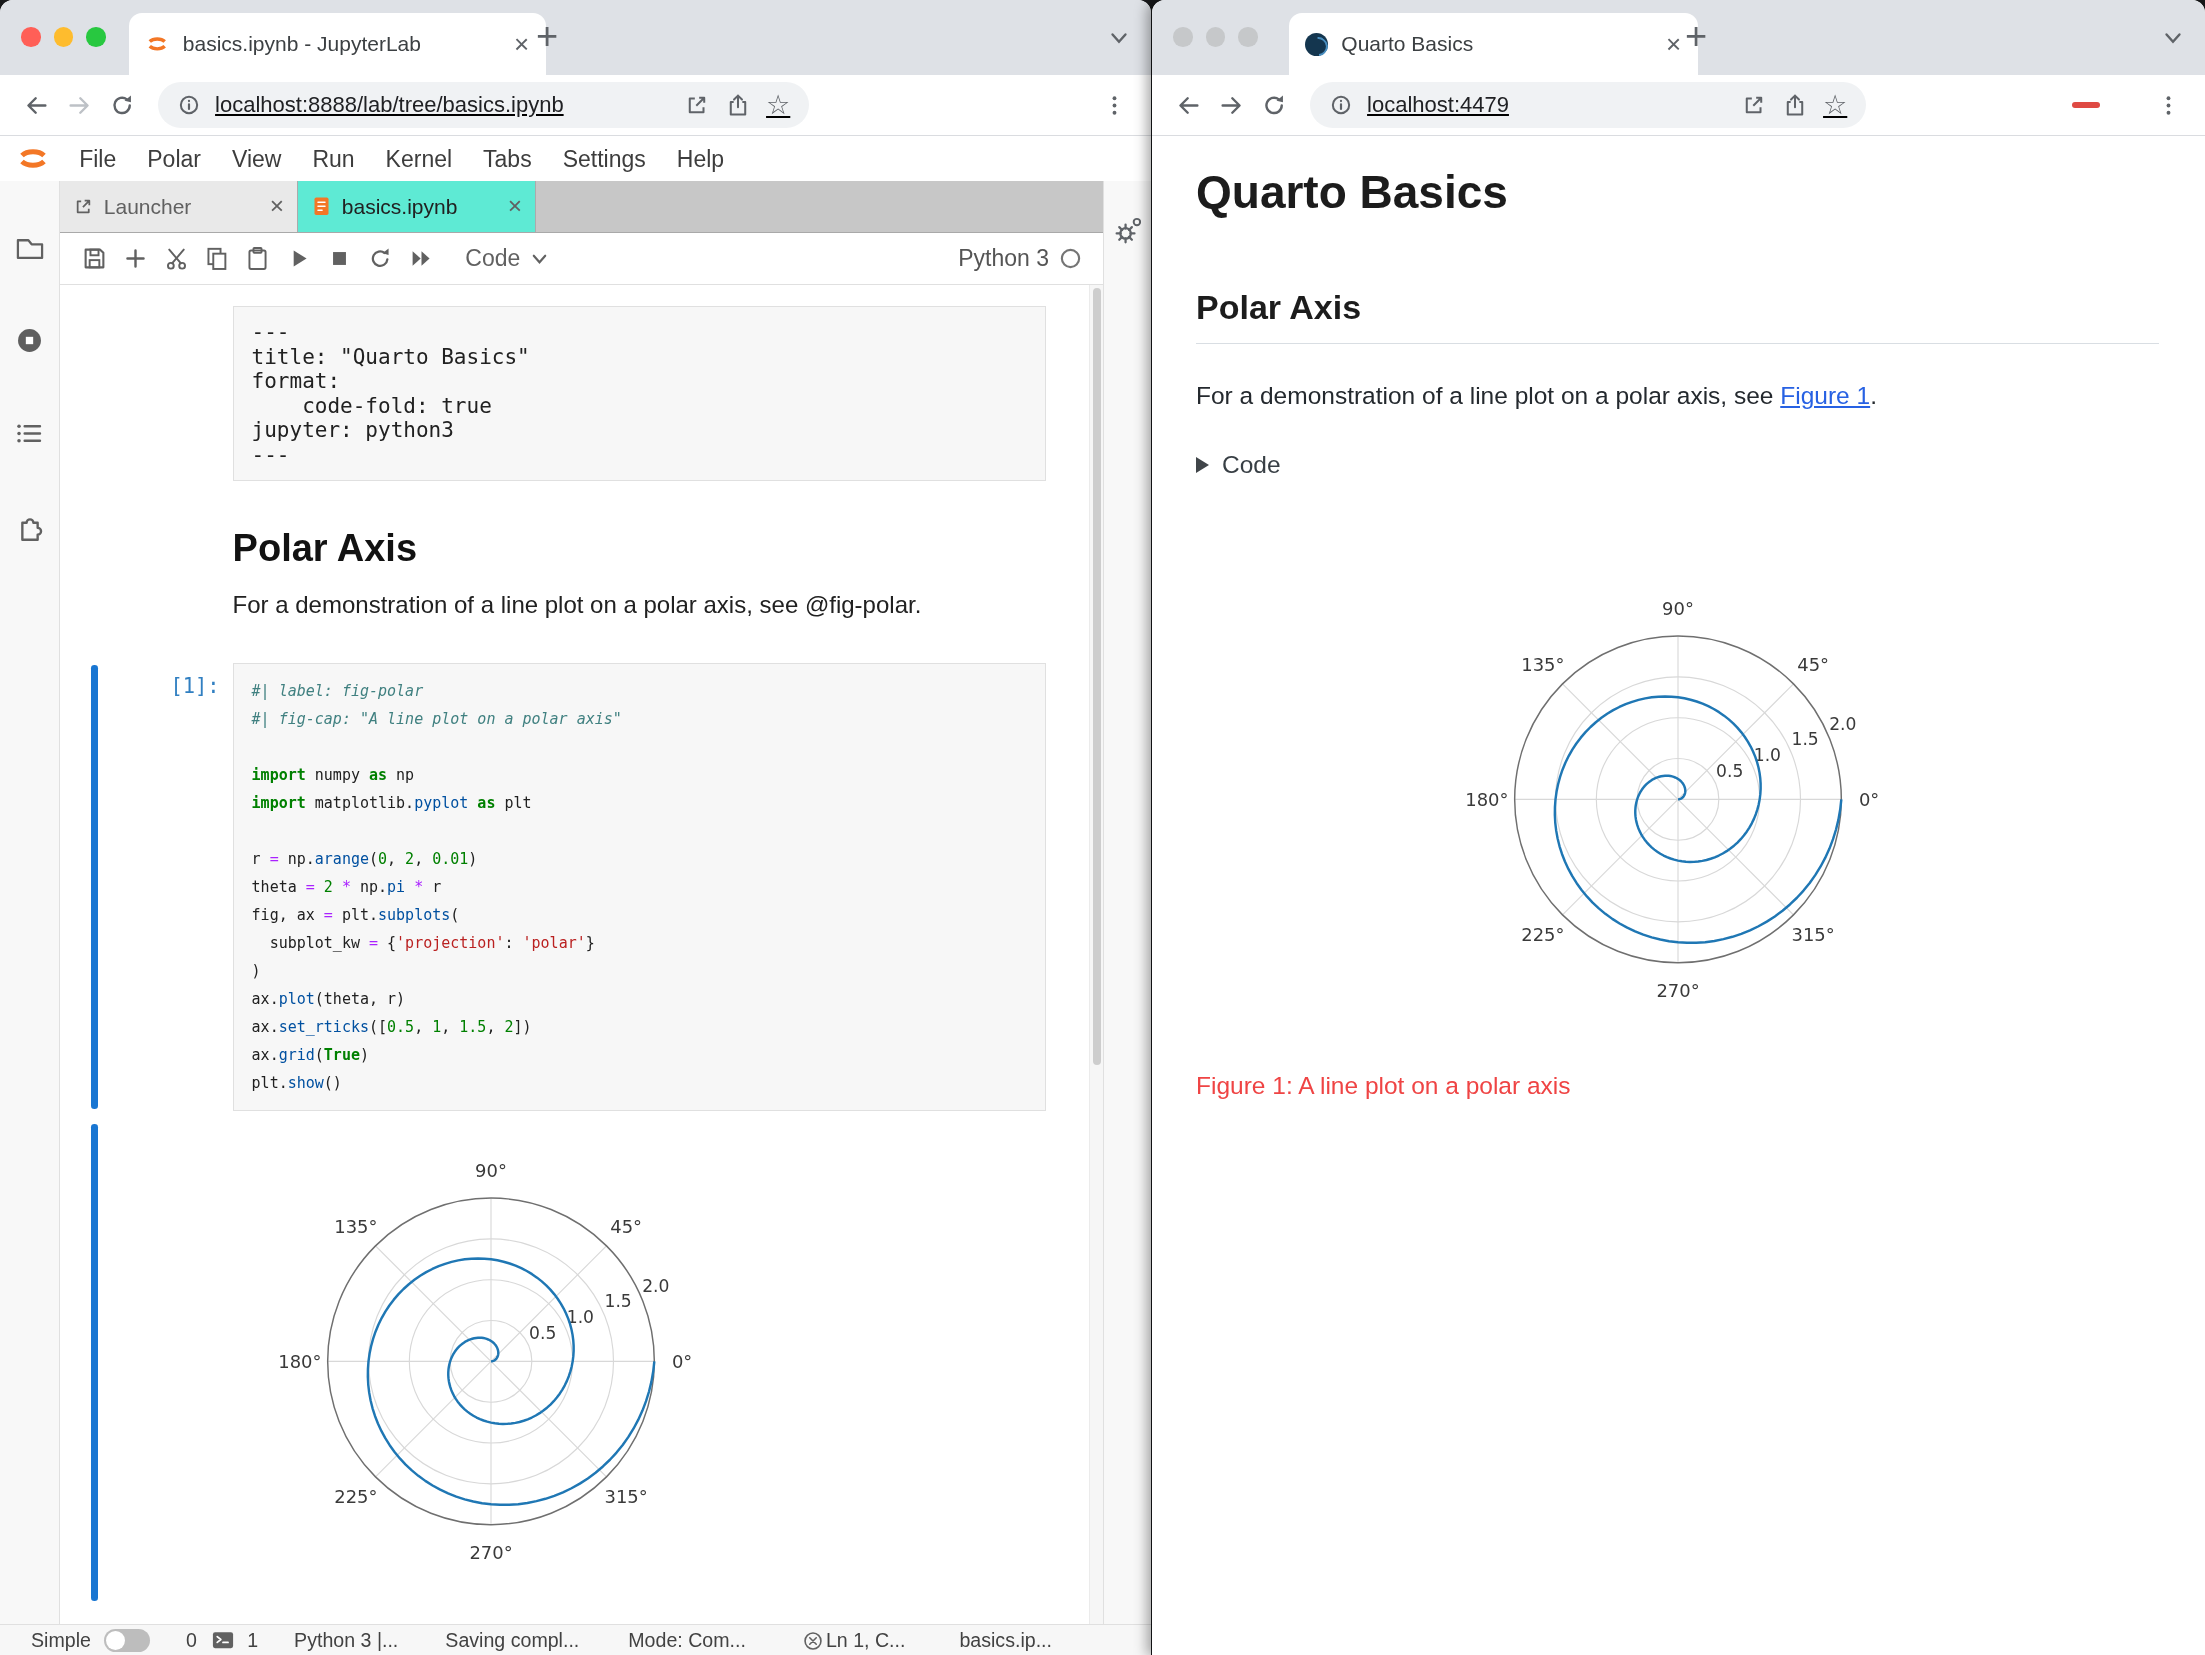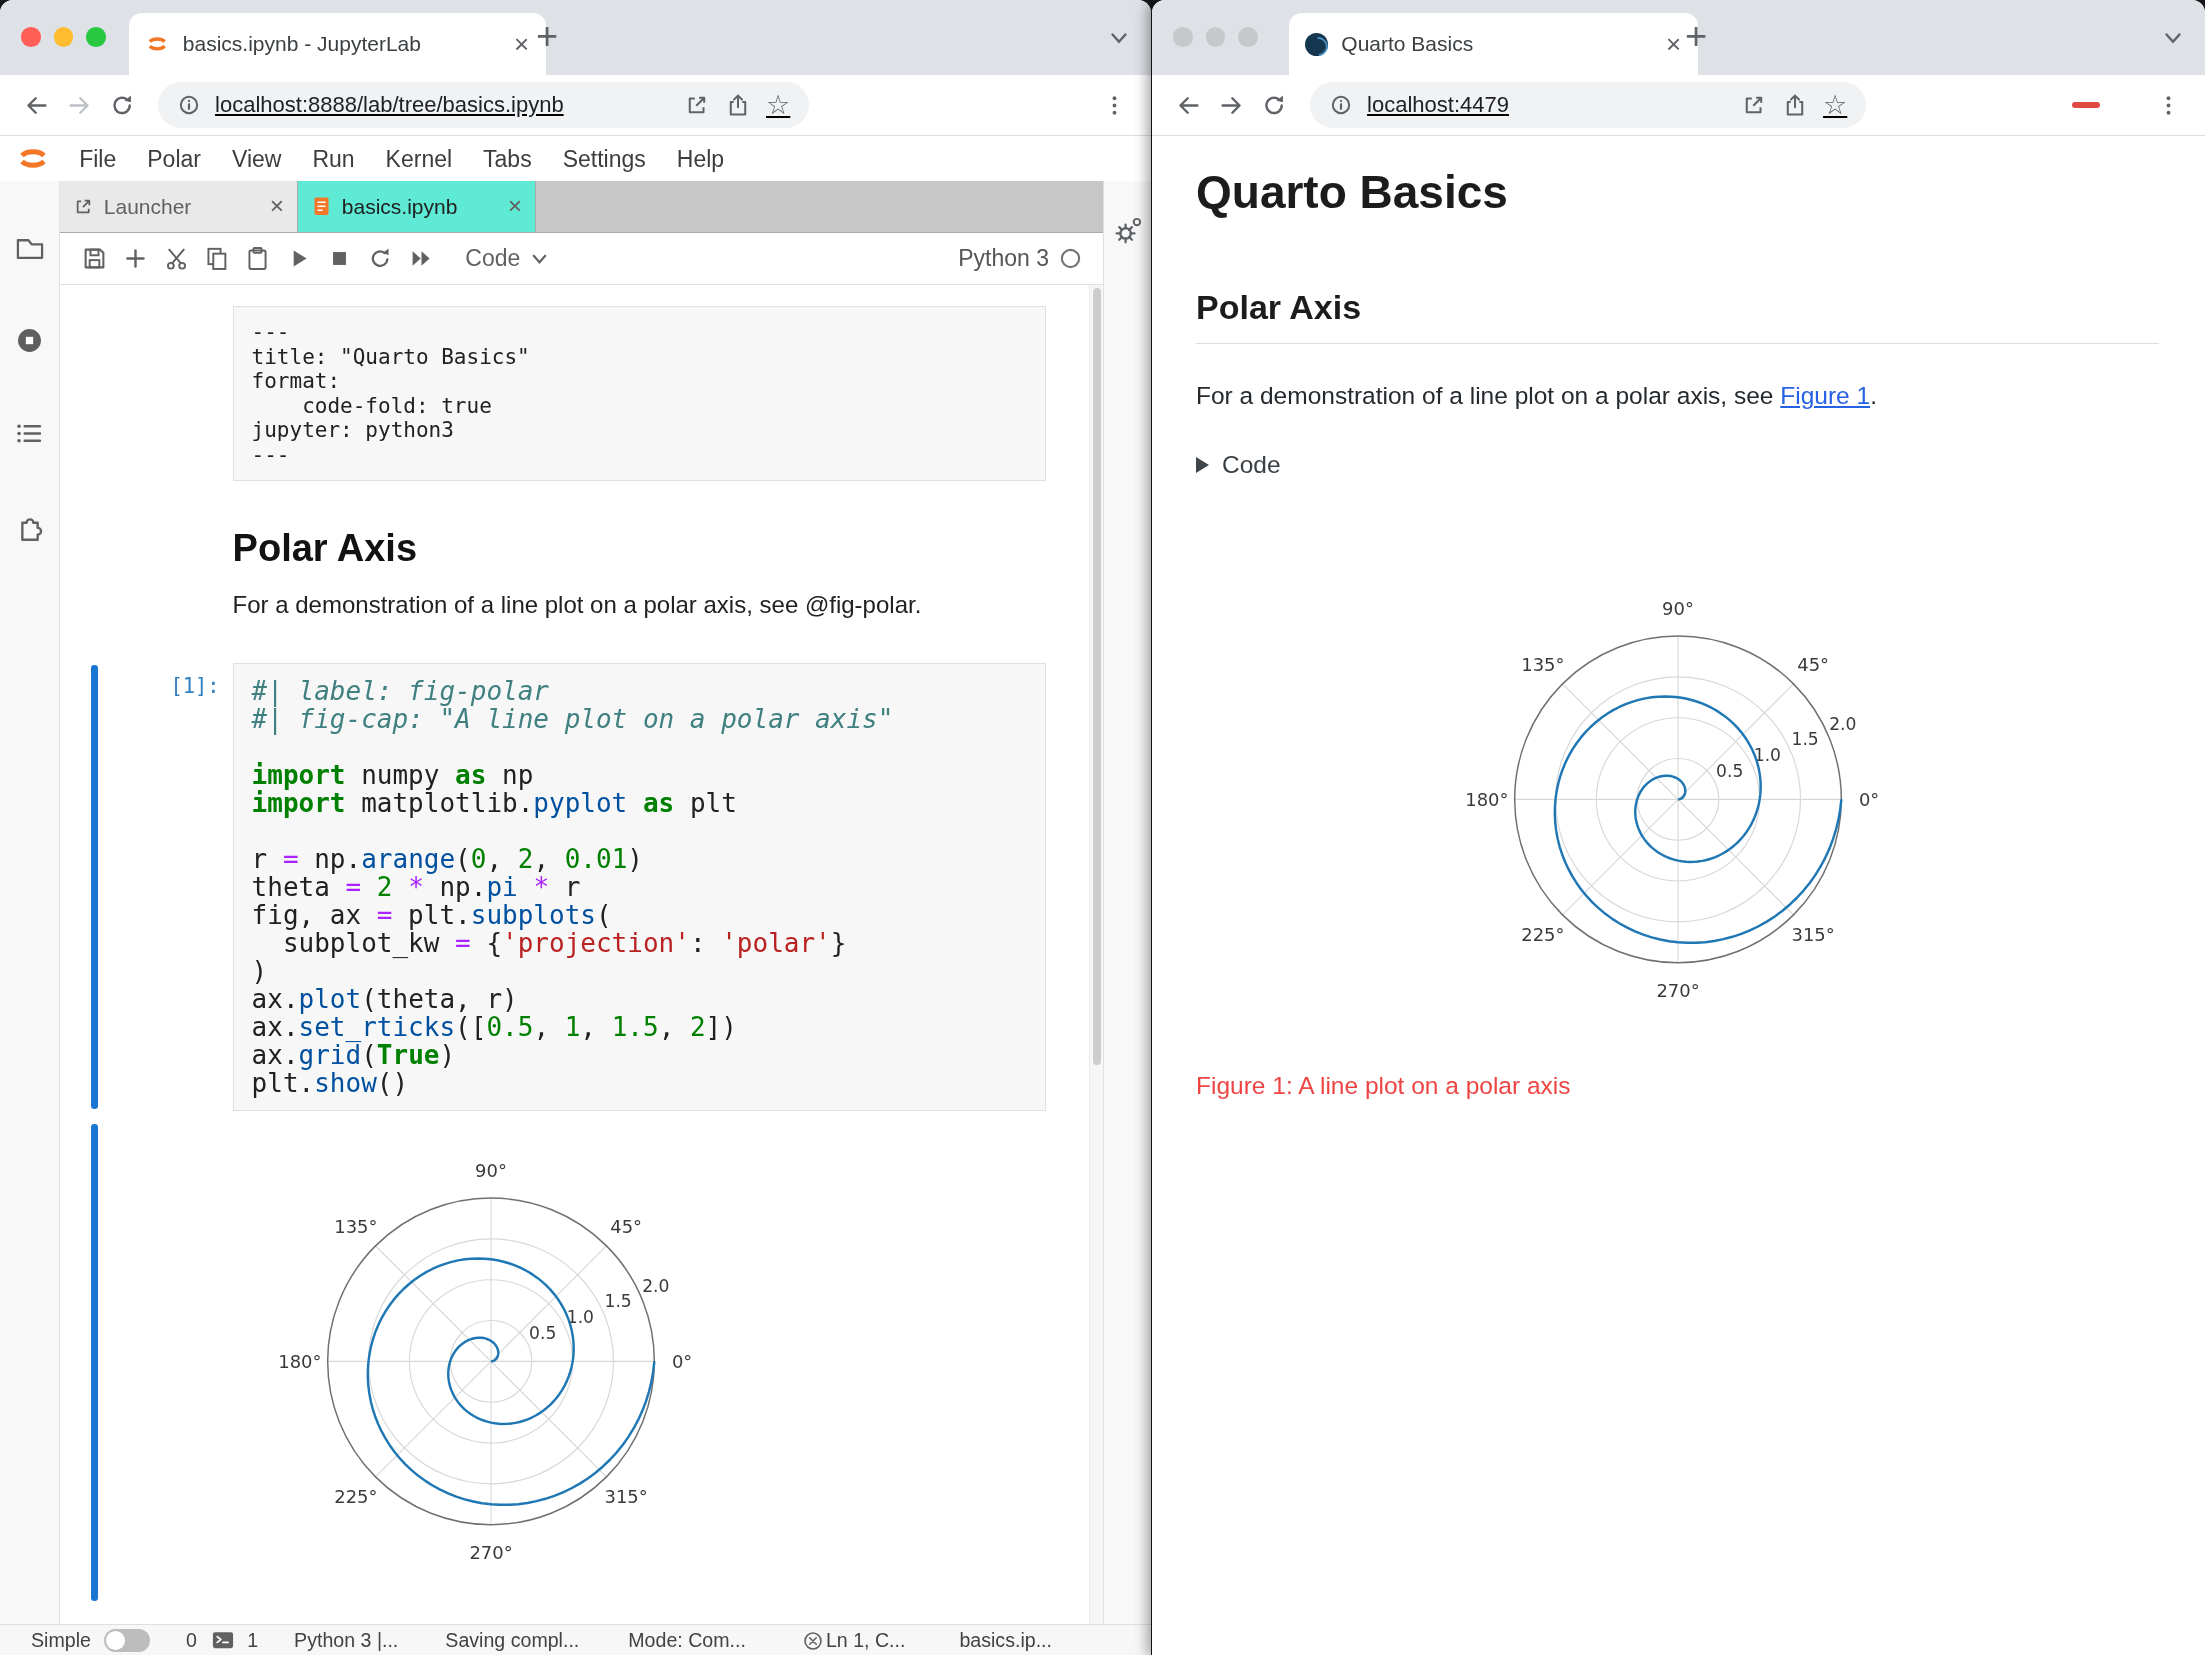--- a/index.html
+++ b/index.html
@@ -60,21 +60,21 @@
 
   .cell{display:flex;margin:0 57px 0 31px;}
   .collapser{width:7.4px;border-radius:3.3px;margin:1.6px 8.2px 1.6px 0;background:transparent;flex:0 0 auto;}
   .collapser.active{background:#1976d2;}
   .prompt{width:113px;flex:0 0 auto;text-align:right;padding:11.4px 13px 0 0;
           font-family:"DejaVu Sans Mono",monospace;font-size:20.4px;color:#307fc1;}
   .cell-main{flex:1;min-width:0;}
   .cell-box{background:#f7f7f7;border:0.8px solid #e0e0e0;padding:13px 18px;
             font-family:"DejaVu Sans Mono",monospace;color:#212121;white-space:pre;}
   .raw-box{font-size:21px;line-height:24.5px;}
-  .code-box{font-size:26px;line-height:28px;}
+  .code-box{font-size:15px;line-height:28px;}
   .md-heading{font-size:38px;font-weight:700;color:#121212;margin-top:46px;}
   .md-para{font-size:24px;color:#212121;margin-top:21px;}
   .code-line{min-height:28px;}
   .tk-kw{color:#008000;font-weight:bold;}
   .tk-num{color:#008000;}
   .tk-str{color:#ba2121;}
   .tk-com{color:#408080;font-style:italic;}
   .tk-op{color:#aa22ff;}
   .tk-prop{color:#0050a0;}
   .tk-pl{color:#212121;}

